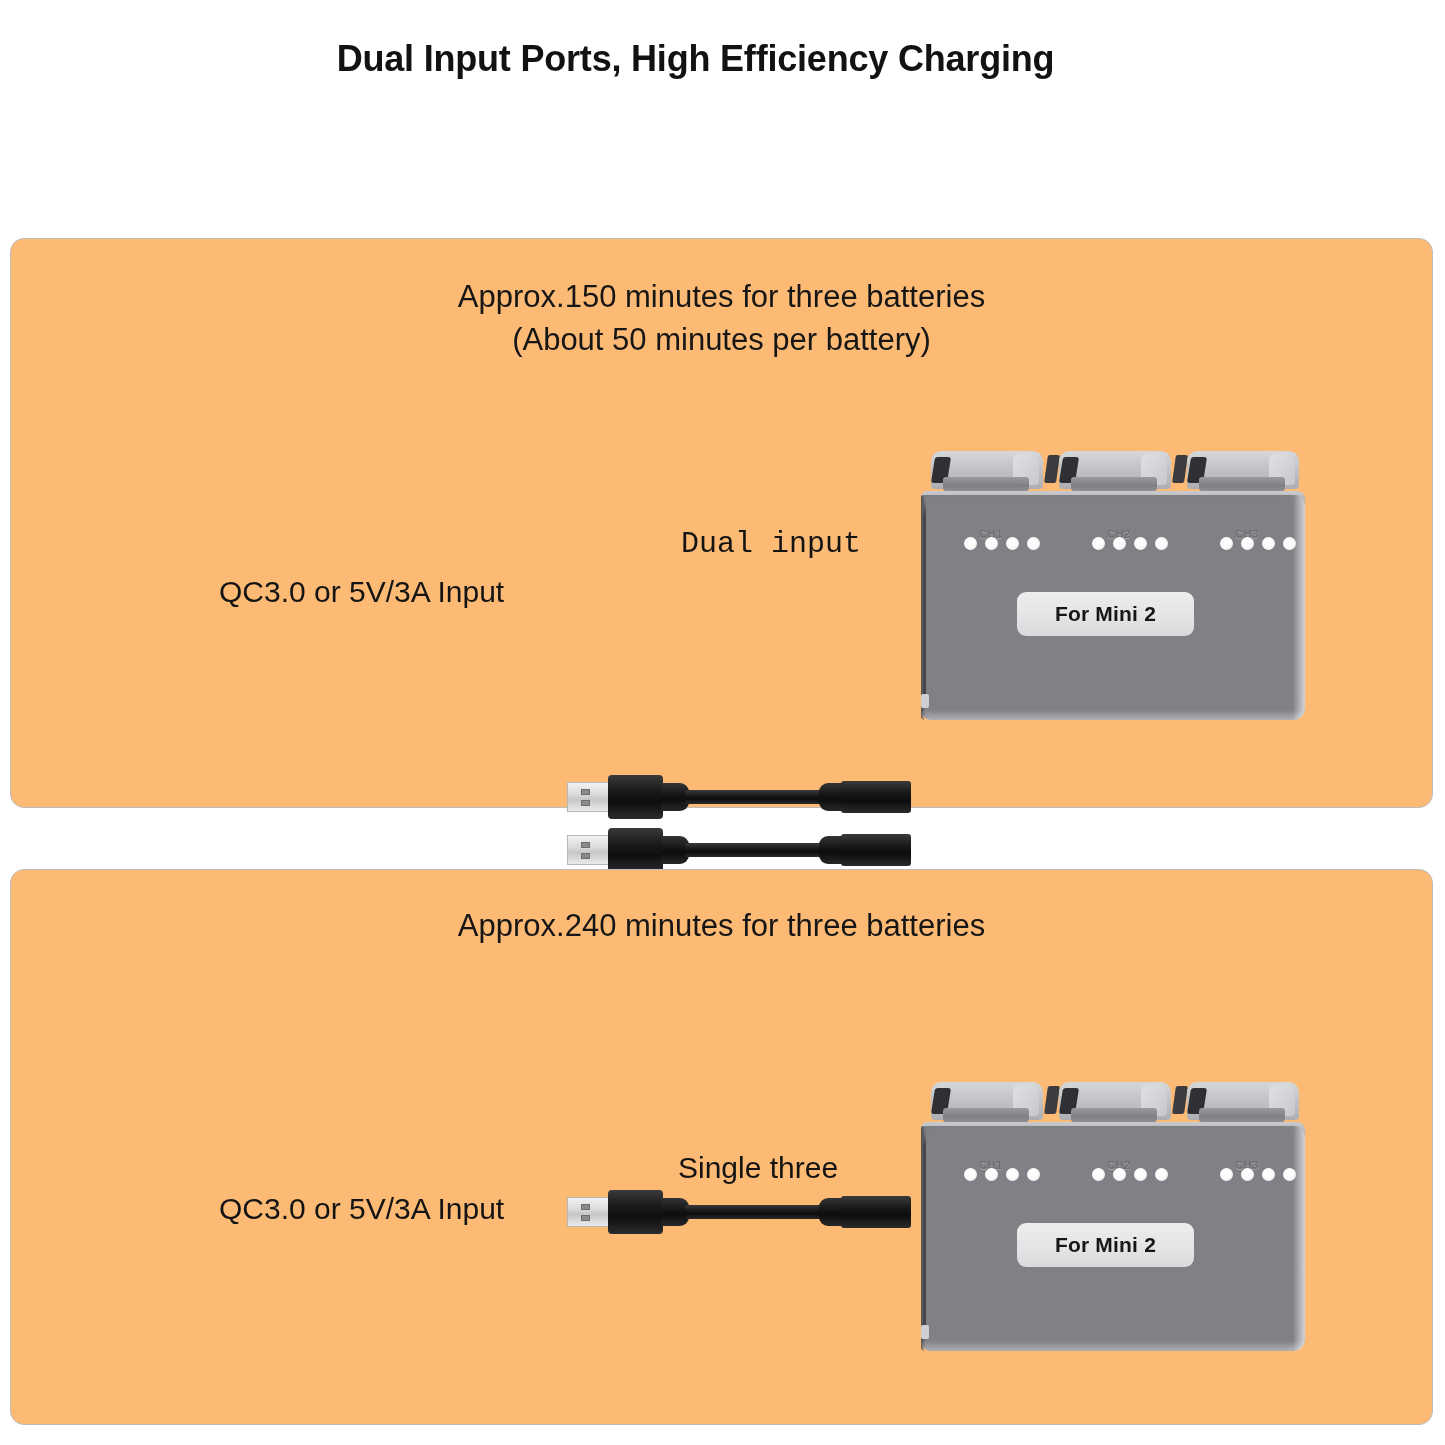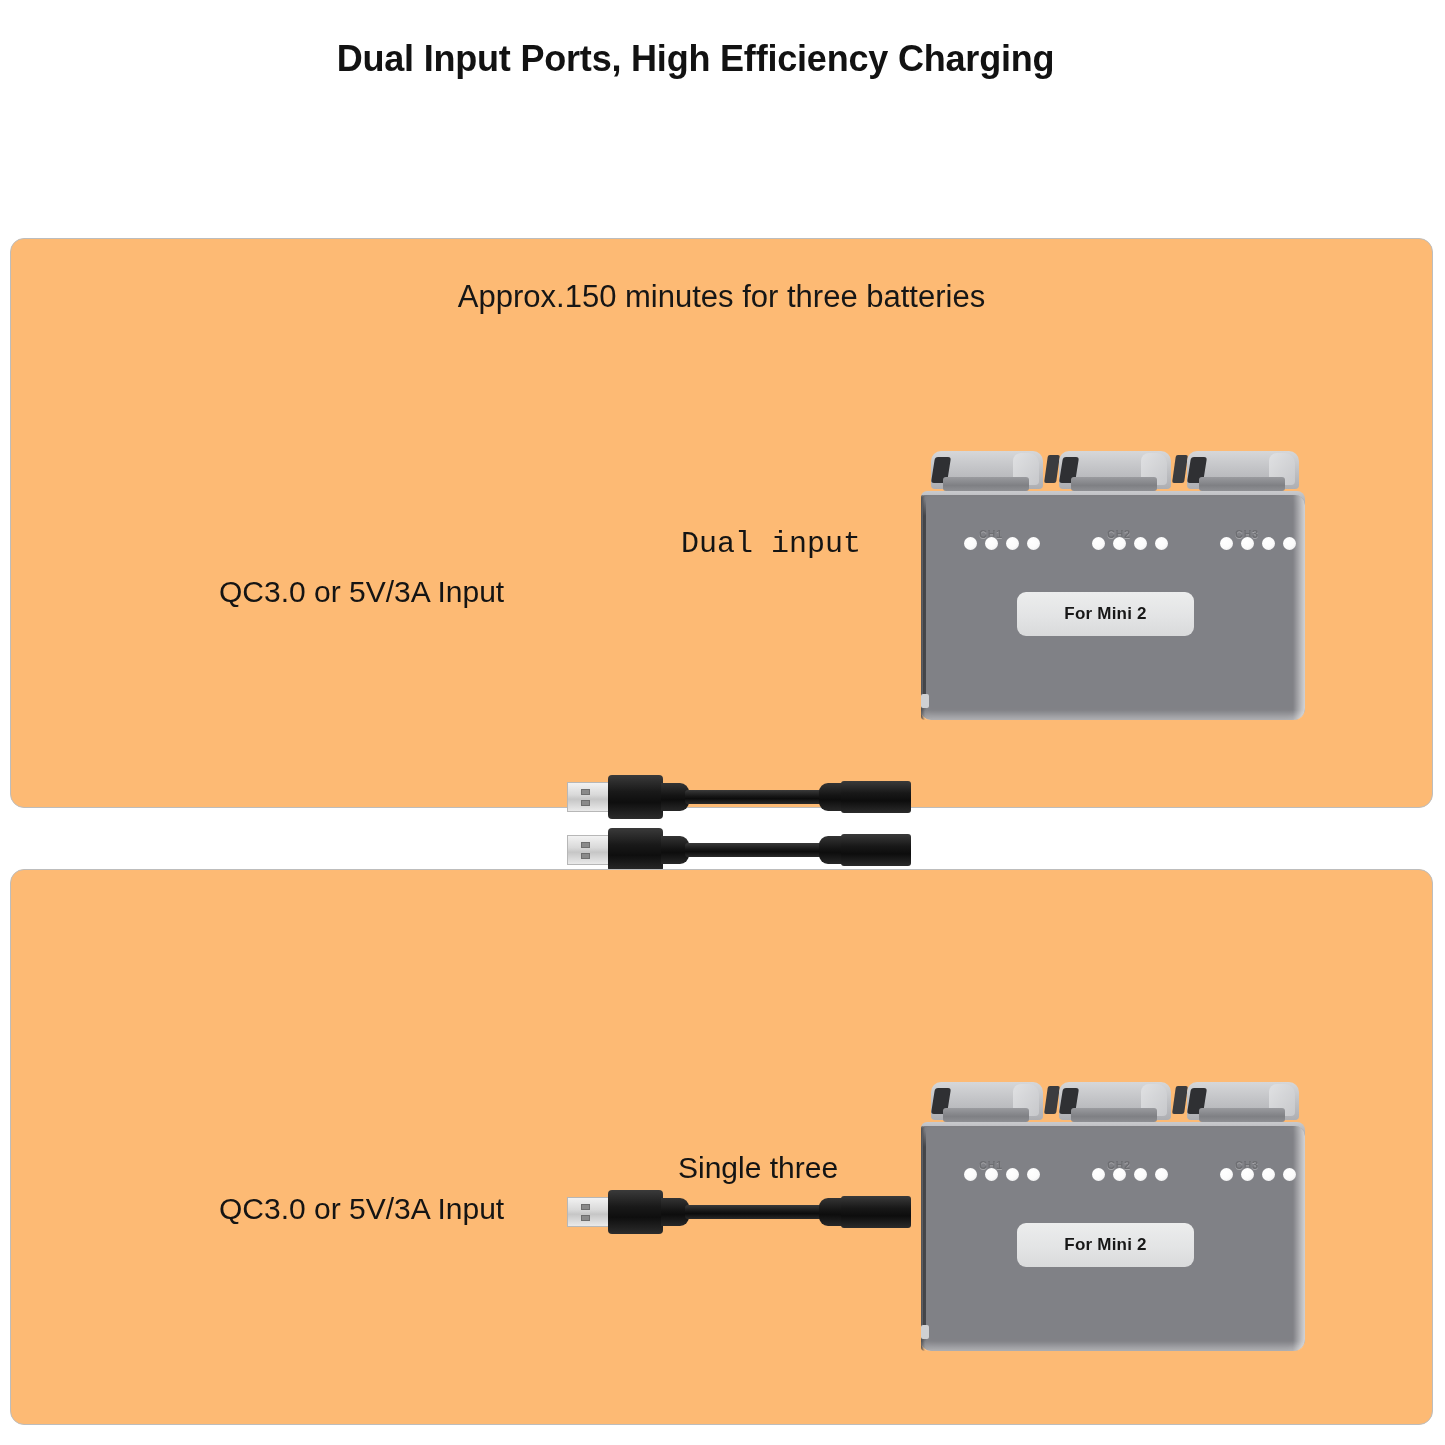--- a/index.html
+++ b/index.html
@@ -293,21 +293,21 @@
     position: absolute;
     width: 177px;
     height: 44px;
     background: linear-gradient(to bottom, #eceded 0%, #e3e4e5 55%, #d9dadb 100%);
     border-radius: 9px;
     display: flex;
     align-items: center;
     justify-content: center;
   }
   .mini-badge span {
-    font-size: 17px;
+    font-size: 21px;
     font-weight: bold;
     color: #171717;
     letter-spacing: 0.2px;
   }
 
   
   .hub-seam {
     position: absolute;
     left: 16px;
     top: 52px;
@@ -330,20 +330,21 @@
 <body>
 
 <div class="header">
   <h1 class="main-title">Dual Input Ports, High Efficiency Charging</h1>
 </div>
 
 <div class="panel" id="panel-1">
 
   <div class="panel-caption">
     <div class="caption-line-1">Approx.150 minutes for three batteries</div>
+    <div class="caption-line-2">(About 50 minutes per battery)</div>
   </div>
 
   <div class="input-label">QC3.0 or 5V/3A Input</div>
   <div class="cable-label">Dual input</div>
 
   <div class="cable" style="left:556px; top:536px; width:344px;">
     <div class="usb-tip">
       <div class="pin p1"></div>
       <div class="pin p2"></div>
     </div>
@@ -434,20 +435,21 @@
 
     <div class="mini-badge" style="left:110px; top:145px;">
       <span>For Mini 2</span>
     </div>
   </div>
 </div>
 
 <div class="panel" id="panel-2">
 
   <div class="panel-caption">
+    <div class="caption-line-1">Approx.240 minutes for three batteries</div>
   </div>
 
   <div class="input-label">QC3.0 or 5V/3A Input</div>
   <div class="cable-label">Single three</div>
 
   <div class="cable" style="left:556px; top:320px; width:344px;">
     <div class="usb-tip">
       <div class="pin p1"></div>
       <div class="pin p2"></div>
     </div>

